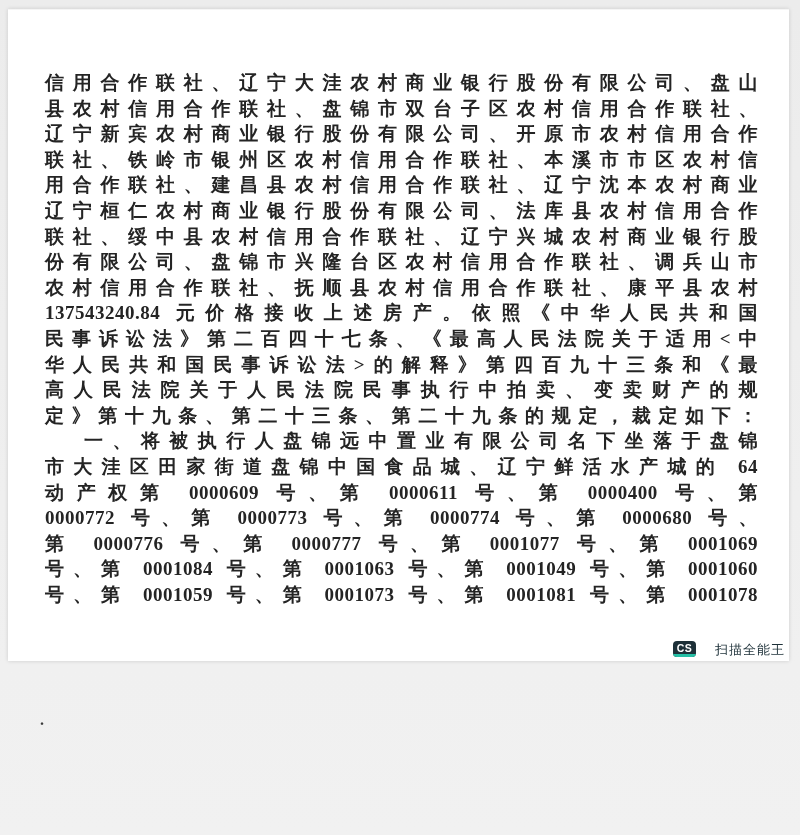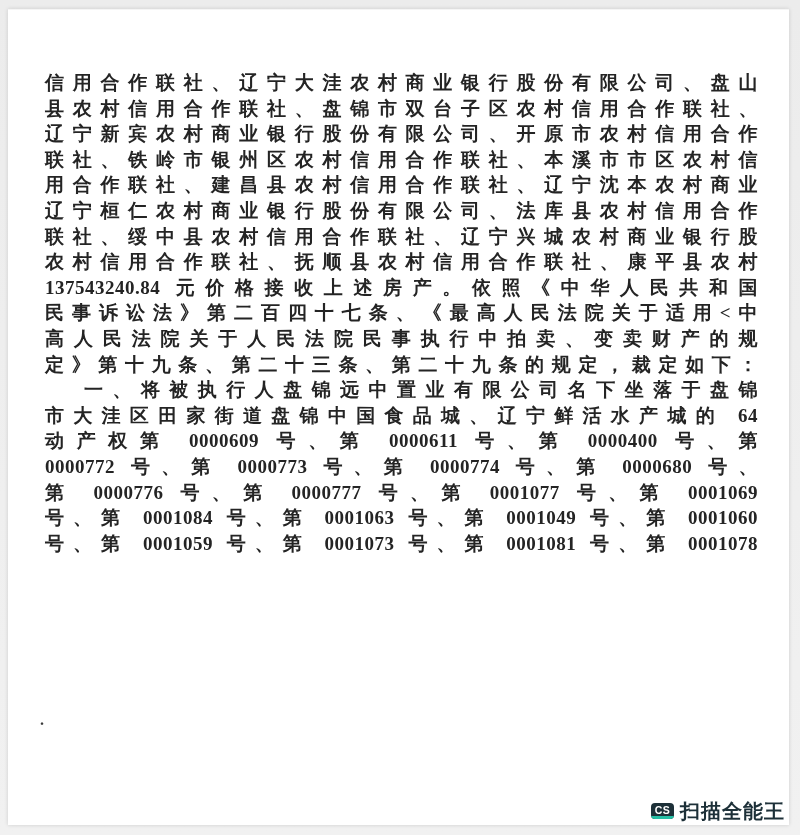--- a/index.html
+++ b/index.html
@@ -15,21 +15,21 @@
     position: relative;
     width: 800px;
     height: 835px;
     background: linear-gradient(#ececec, #f1f1f1);
   }
   .paper {
     position: absolute;
     left: 8px;
     top: 9px;
     width: 781px;
-    height: 816px;
+    height: 652px;
     background: #ffffff;
     box-shadow: 0 0 4px rgba(0,0,0,0.15), inset 0 1px 0 rgba(0,0,0,0.04);
   }
   .text-block {
     position: absolute;
     left: 37px;
     top: 61px;
     width: 713px;
     color: #242424;
     font-size: 19px;
@@ -54,21 +54,21 @@
     font-size: 16px;
     font-weight: bold;
     color: #3a3a3a;
   }
   .watermark {
     position: absolute;
     right: 4px;
     bottom: 4px;
     display: flex;
     align-items: center;
-    gap: 6px;
+    gap: 19px;
     font-family: "Liberation Sans", "DejaVu Sans", sans-serif;
   }
   .wm-badge {
     position: relative;
     width: 23px;
     height: 16px;
     background: #1d3038;
     border-radius: 4px;
     display: flex;
     align-items: center;
@@ -87,43 +87,45 @@
     content: "";
     position: absolute;
     left: 0;
     right: 0;
     bottom: 0;
     height: 3px;
     background: #25bfa5;
   }
   .wm-label {
     color: #1d3038;
-    font-size: 20px;
-    font-weight: bold;
+    font-size: 13px;
+    font-weight: normal;
     letter-spacing: 1px;
     line-height: 1;
   }
 </style>
 </head>
 <body>
 
 <div class="scan-bg">
   <div class="paper">
 
     <div class="text-block">
       <div class="line">信用合作联社、辽宁大洼农村商业银行股份有限公司、盘山</div>
       <div class="line">县农村信用合作联社、盘锦市双台子区农村信用合作联社、</div>
       <div class="line">辽宁新宾农村商业银行股份有限公司、开原市农村信用合作</div>
       <div class="line">联社、铁岭市银州区农村信用合作联社、本溪市市区农村信</div>
       <div class="line">用合作联社、建昌县农村信用合作联社、辽宁沈本农村商业</div>
       <div class="line">辽宁桓仁农村商业银行股份有限公司、法库县农村信用合作</div>
       <div class="line">联社、绥中县农村信用合作联社、辽宁兴城农村商业银行股</div>
+      <div class="line">份有限公司、盘锦市兴隆台区农村信用合作联社、调兵山市</div>
       <div class="line">农村信用合作联社、抚顺县农村信用合作联社、康平县农村</div>
       <div class="line">137543240.84 元价格接收上述房产。依照《中华人民共和国</div>
       <div class="line">民事诉讼法》第二百四十七条、《最高人民法院关于适用&lt;中</div>
+      <div class="line">华人民共和国民事诉讼法&gt;的解释》第四百九十三条和《最</div>
       <div class="line">高人民法院关于人民法院民事执行中拍卖、变卖财产的规</div>
       <div class="line">定》第十九条、第二十三条、第二十九条的规定，裁定如下：</div>
       <div class="line indent">一、将被执行人盘锦远中置业有限公司名下坐落于盘锦</div>
       <div class="line">市大洼区田家街道盘锦中国食品城、辽宁鲜活水产城的 64</div>
       <div class="line">动产权第 0000609 号、第 0000611 号、第 0000400 号、第</div>
       <div class="line">0000772 号、第 0000773 号、第 0000774 号、第 0000680 号、</div>
       <div class="line">第 0000776 号、第 0000777 号、第 0001077 号、第 0001069</div>
       <div class="line">号、第 0001084 号、第 0001063 号、第 0001049 号、第 0001060</div>
       <div class="line">号、第 0001059 号、第 0001073 号、第 0001081 号、第 0001078</div>
     </div>

